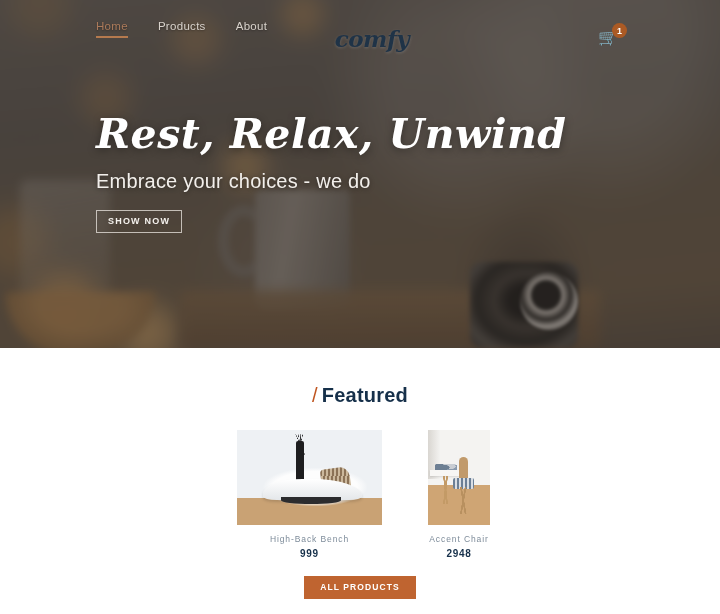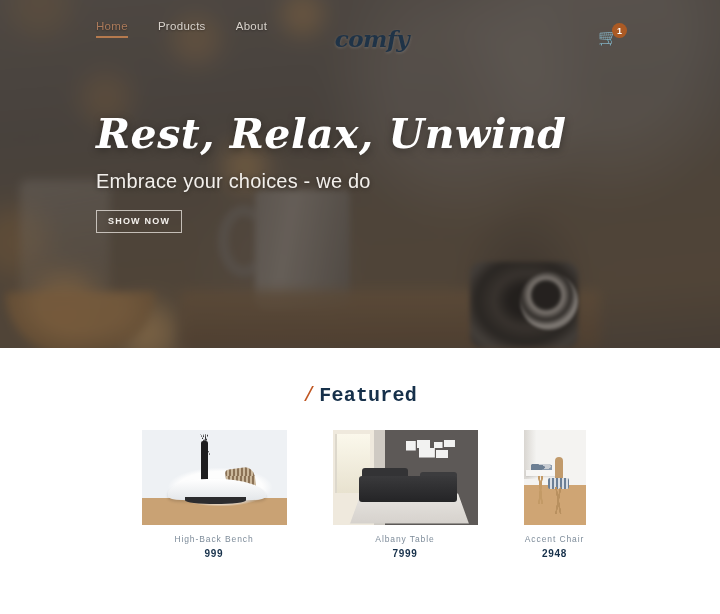--- a/index.html
+++ b/index.html
@@ -243,21 +243,20 @@
     height: 266px;
     background: #ffffff;
   }
   .featured-head {
     margin-top: 36px;
     text-align: center;
     font-size: 20px;
     font-weight: 700;
     color: #16304a;
     letter-spacing: 0.2px;
-    font-family: Liberation Mono, monospace;
   }
   .featured-head .slash {
     color: #c05621;
     font-weight: 400;
     margin-right: 4px;
   }
 
   .products {
     display: flex;
     justify-content: center;
@@ -530,44 +529,35 @@
           <div class="bench-twigs"></div>
           <div class="bench-vase"></div>
           <div class="bench-pillow"></div>
           <div class="bench-body"></div>
           <div class="bench-leg"></div>
         </div>
         <div class="product-name">High-Back Bench</div>
         <div class="product-price">999</div>
       </article>
 
-      <article class="product wide">
-        <div class="thumb thumb-sofa">
-          <div class="sofa-window"></div>
-          <div class="sofa-frames"></div>
-          <div class="sofa-rug"></div>
-          <div class="sofa-back"></div>
-          <div class="sofa-chaise"></div>
-          <div class="sofa-body"></div>
-        </div>
-        <div class="product-name">Albany Table</div>
-        <div class="product-price">7999</div>
-      </article>
 
       <article class="product narrow">
         <div class="thumb thumb-chair">
           <div class="chair-curtain"></div>
           <div class="chair-dishes"></div>
           <div class="chair-table"></div>
           <div class="chair-table-legs"></div>
           <div class="chair-back"></div>
           <div class="chair-seat"></div>
           <div class="chair-legs"></div>
         </div>
         <div class="product-name">Accent Chair</div>
         <div class="product-price">2948</div>
       </article>
 
     </div>
 
+    <div class="all-products-wrap">
+      <button class="all-products-btn">ALL PRODUCTS</button>
+    </div>
   </section>
 
 </div>
 
 </body></html>

